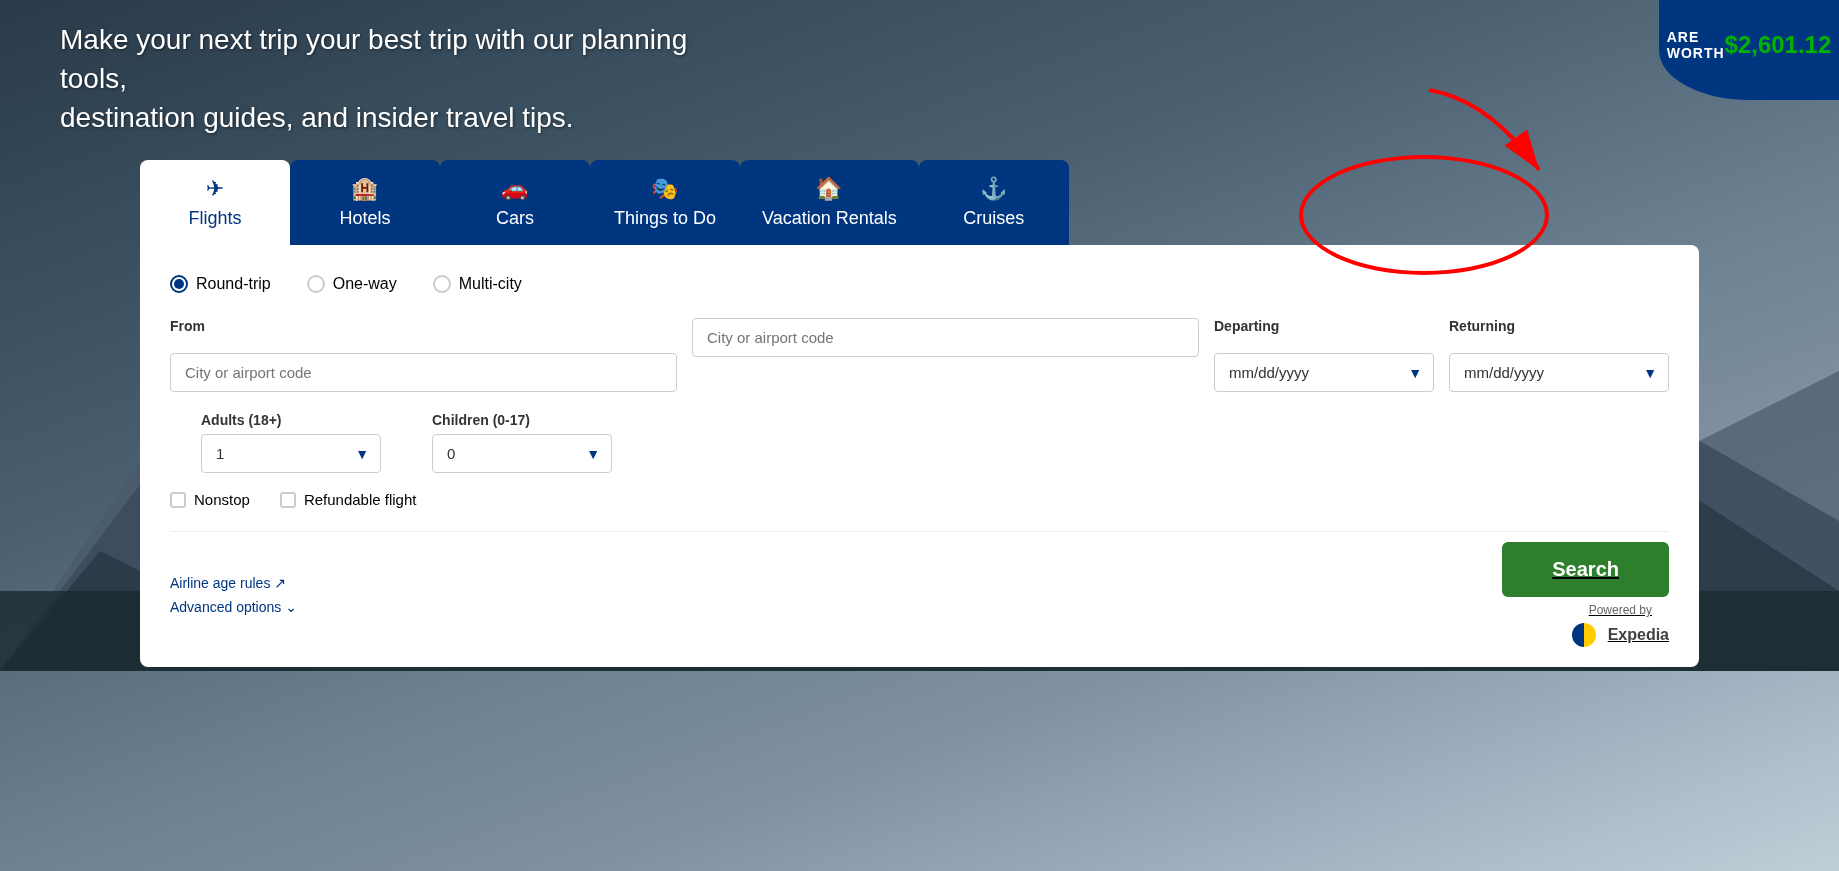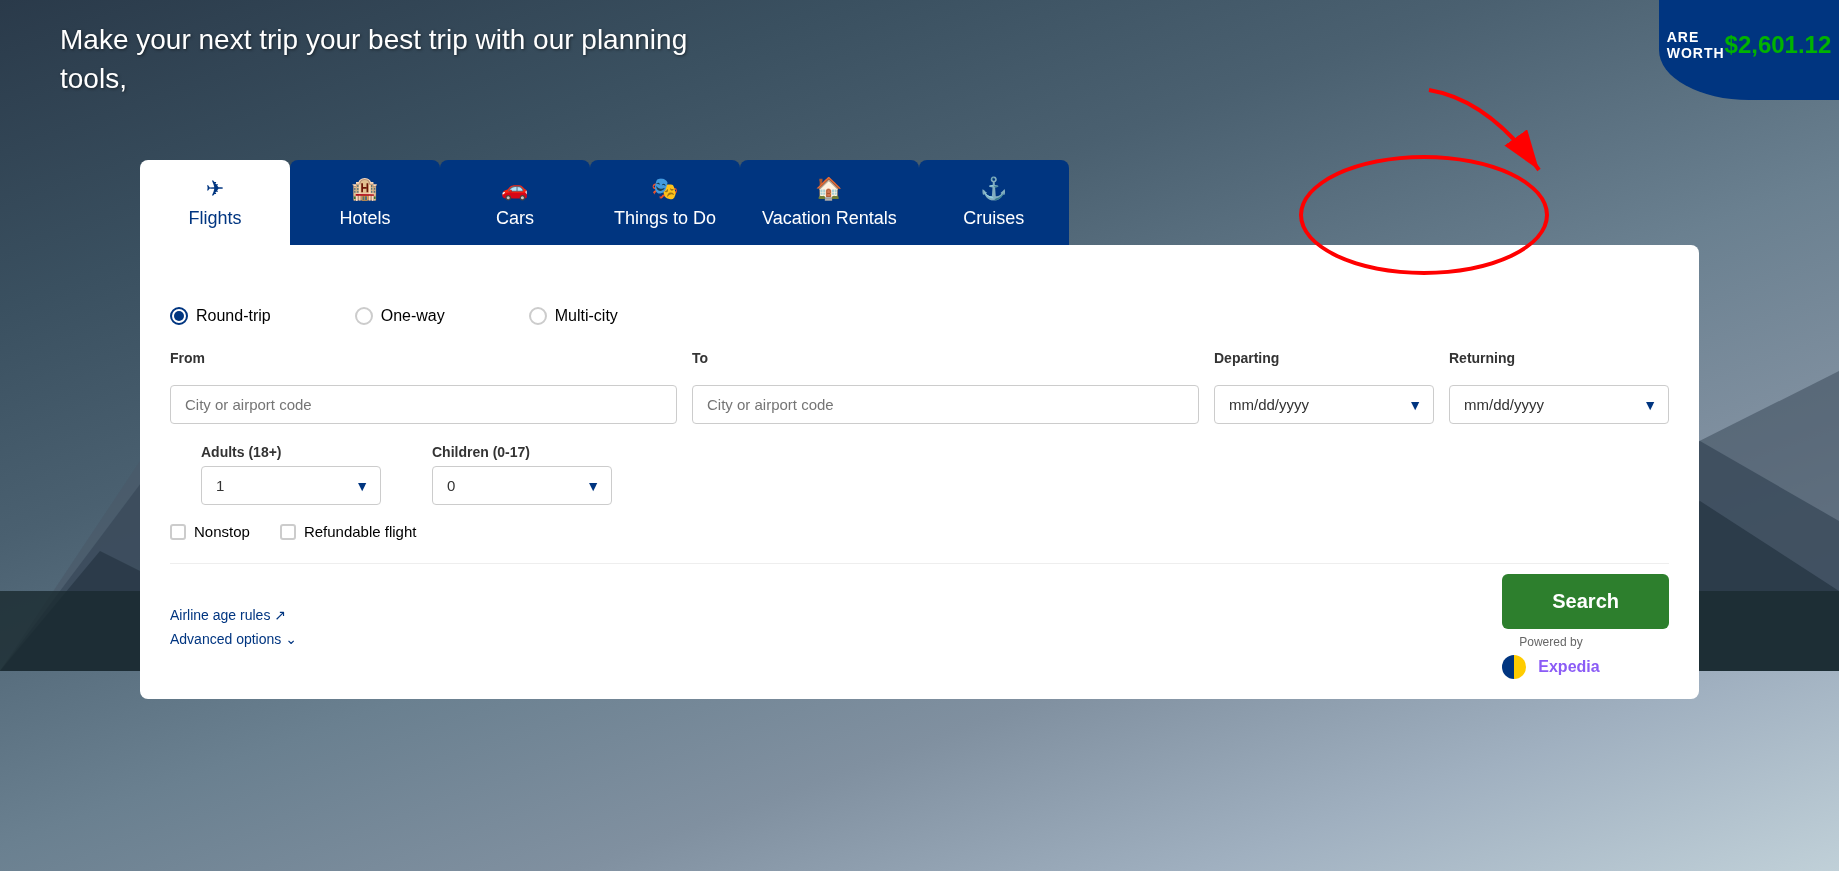--- a/index.html
+++ b/index.html
@@ -138,24 +138,23 @@
     
     .form-panel {
       background: white;
       padding: 30px 30px 20px 30px;
       border-radius: 0 8px 8px 8px;
     }
 
     
     .trip-type {
       display: flex;
-      gap: 84px;
+      gap: 36px;
       margin-bottom: 25px;
       align-items: center;
-      margin-top: 32px;
     }
 
     .radio-option {
       display: flex;
       align-items: center;
       gap: 8px;
       font-size: 16px;
       cursor: pointer;
     }
 
@@ -310,22 +309,23 @@
     .link-text {
       color: #003580;
       font-size: 14px;
       cursor: pointer;
       text-decoration: none;
     }
 
     .search-area {
       display: flex;
       flex-direction: column;
-      align-items: flex-start;
+      align-items: flex-end;
       gap: 6px;
+      text-decoration: underline;
     }
 
     .search-btn {
       background: #2d7f2d;
       color: white;
       border: none;
       border-radius: 6px;
       padding: 16px 50px;
       font-size: 20px;
       font-weight: bold;
@@ -340,21 +340,21 @@
       gap: 6px;
       flex-direction: column;
     }
 
     .expedia-logo {
       display: flex;
       align-items: center;
       gap: 12px;
       font-size: 16px;
       font-weight: bold;
-      color: #8b5cf6;
+      color: #404040;
     }
 
     .expedia-circle {
       width: 24px;
       height: 24px;
       border-radius: 50%;
       background: conic-gradient(#ffcc00 0deg 180deg, #003580 180deg 360deg);
       display: inline-block;
     }
   </style>
@@ -376,20 +376,21 @@
     <polygon points="0,400 150,200 350,300 500,150 700,280 900,130 1100,260 1300,160 1500,300 1700,170 1839,250 1839,400" fill="#3a4a5a" opacity="0.8"></polygon>
 
     <polygon points="0,400 100,280 300,380 500,240 700,360 900,220 1100,340 1300,200 1500,350 1700,230 1839,320 1839,400" fill="#2a3a48" opacity="0.9"></polygon>
 
     <rect x="0" y="320" width="1839" height="80" fill="#1a2a30" opacity="0.8"></rect>
   </svg>
 </div>
 
 <div class="hero-text">
   <span>Make your next trip your best trip with our planning tools,</span><br>
+  <span>destination guides, and insider travel tips.</span>
 </div>
 
 <div class="worth-badge">
   <span class="are-worth">ARE WORTH</span>
   <span class="amount">$2,601.12</span>
 </div>
 
 <div class="red-arrow">
   <svg width="150" height="120" viewBox="0 0 150 120">
     <defs>
@@ -448,21 +449,20 @@
         <span>Multi-city</span>
       </label>
     </div>
 
     <div class="fields-row">
       <div class="field-group from">
         <label class="field-label">From</label>
         <input class="field-input" type="text" placeholder="City or airport code" style="">
       </div>
       <div class="field-group to">
-        <label class="field-label">To</label>
         <input class="field-input" type="text" placeholder="City or airport code" style="">
       </div>
       <div class="field-group departing">
         <label class="field-label">Departing</label>
         <div class="select-wrapper">
           <select class="field-select">
             <option>mm/dd/yyyy</option>
           </select>
           <span class="chevron">▼</span>
         </div>

